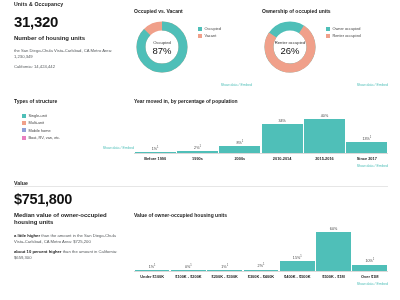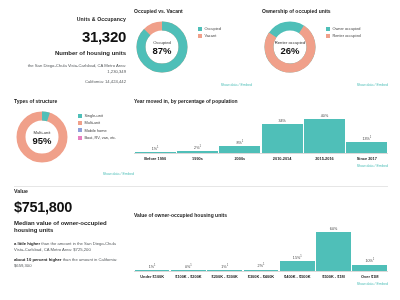--- a/index.html
+++ b/index.html
@@ -34,35 +34,35 @@
   .showdata {
     font-size: 3.6px; color: #4fbfb8; text-align: right;
   }
   .hr {
     position: absolute; left: 14px; right: 12px;
     border-top: 1px solid #e6e6e6;
   }
 
   
   .left-col { position: absolute; left: 14px; width: 112px; }
-  #units-col { top: 16px; text-align: right; }
-  #value-col { top: 188px; }
+  #units-col { top: 1px; }
+  #value-col { top: 180px; }
   .bignum.val { font-size: 14.5px; }
 
   
   .donut-card { position: absolute; }
   .donut-wrap { position: relative; display: inline-block; }
   .donut-center {
     position: absolute; inset: 0;
     display: flex; flex-direction: column;
     align-items: center; justify-content: center;
     line-height: 1.1;
   }
   .donut-center .lbl { font-size: 4.2px; color: #333; }
-  .donut-center .pct { font-size: 9.5px; font-weight: bold; color: #111; }
+  .donut-center .pct { font-size: 9.5px; font-weight: normal; color: #111; }
 
   .legend { display: inline-block; vertical-align: top; }
   .legend-row { display: flex; align-items: center; margin-bottom: 2.4px; }
   .legend-sw { width: 4px; height: 4px; margin-right: 2.4px; flex: none; }
   .legend-tx { font-size: 3.9px; color: #444; white-space: nowrap; }
 
   
   .bar-card { position: absolute; }
   .bars {
     display: flex; align-items: flex-end;
@@ -146,30 +146,20 @@
           <span class="legend-tx">Renter occupied</span>
         </div>
       </div>
     </div>
     <div class="showdata" style="margin-top:4px;">Show data / Embed</div>
   </div>
 
   <div class="donut-card" style="left:14px; top:98px; width:120px;">
     <div class="card-title">Types of structure</div>
     <div style="margin-top:5px; display:flex; align-items:flex-start;">
-      <div class="donut-wrap">
-        <svg width="56" height="56" viewBox="0 0 56 56">
-          <circle cx="28" cy="28" r="21" fill="none" stroke="#f0a08a" stroke-width="9"></circle>
-          <circle cx="28" cy="28" r="21" fill="none" stroke="#4fbfb8" stroke-width="9" stroke-dasharray="6.6 125.4" transform="rotate(-90 28 28)"></circle>
-        </svg>
-        <div class="donut-center">
-          <span class="lbl">Multi-unit</span>
-          <span class="pct">95%</span>
-        </div>
-      </div>
       <div class="legend" style="margin-left:8px; margin-top:4px;">
         <div class="legend-row">
           <span class="legend-sw" style="background:#4fbfb8"></span>
           <span class="legend-tx">Single-unit</span>
         </div>
         <div class="legend-row">
           <span class="legend-sw" style="background:#f0a08a"></span>
           <span class="legend-tx">Multi-unit</span>
         </div>
         <div class="legend-row">

